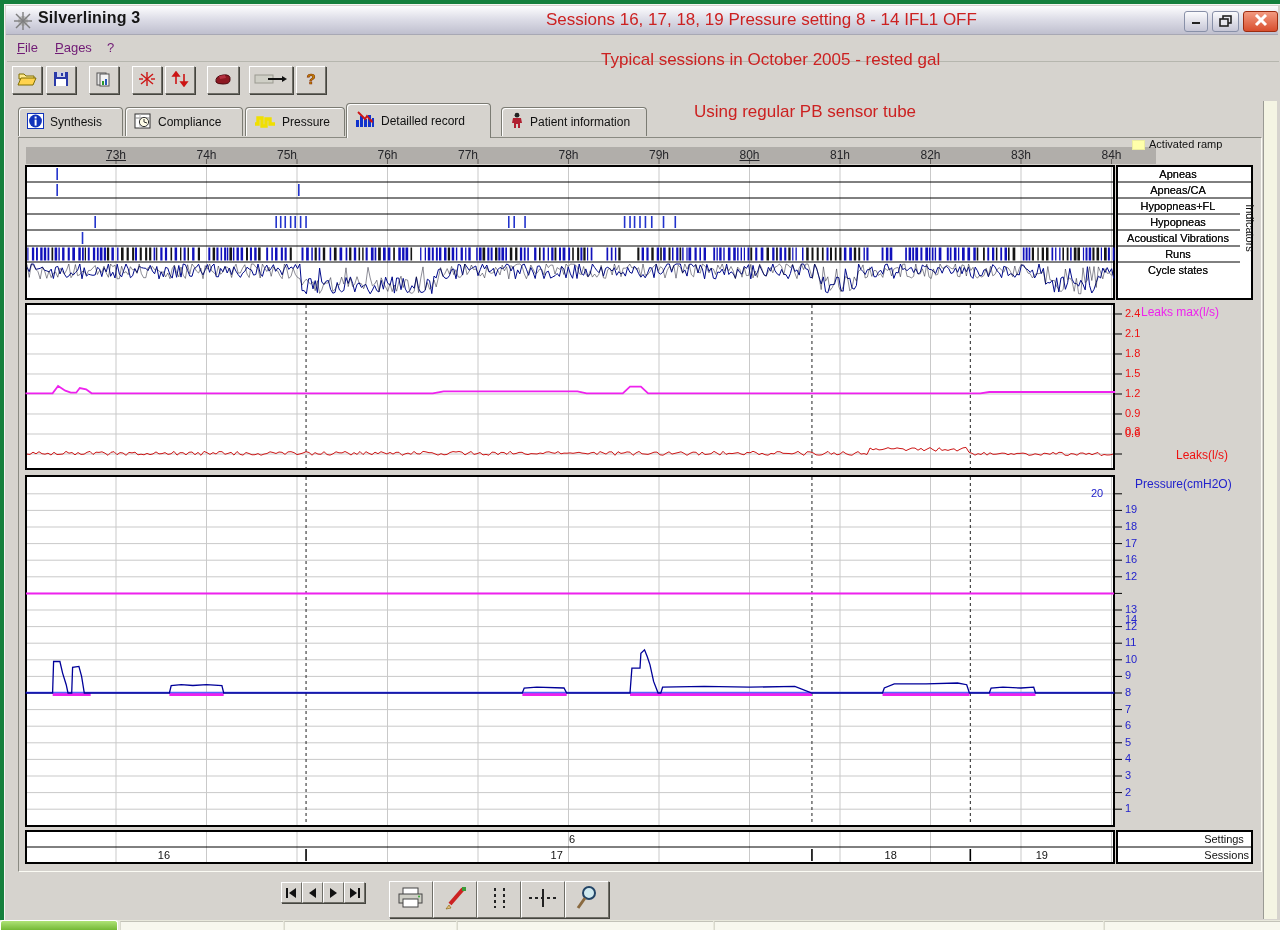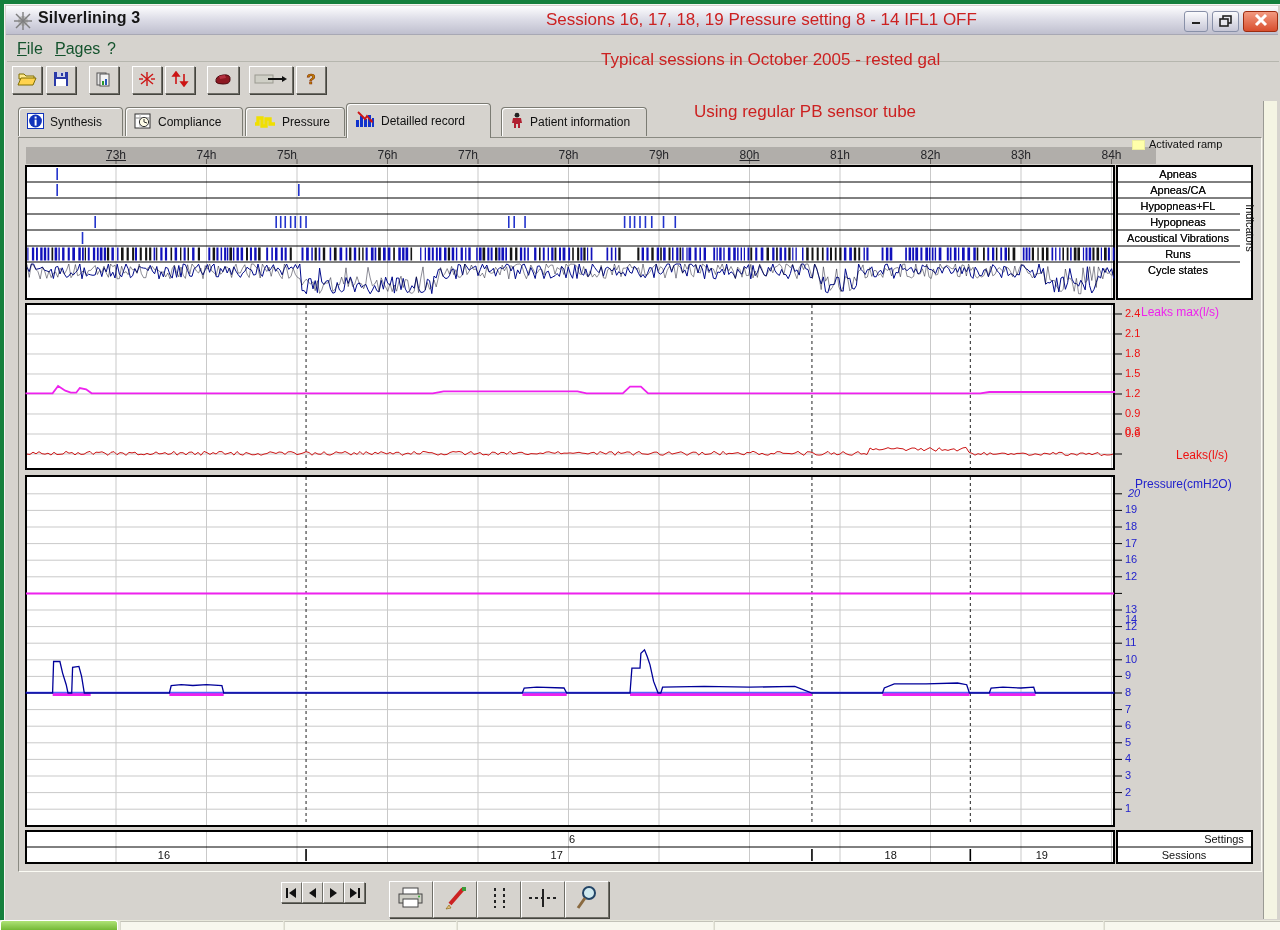--- a/index.html
+++ b/index.html
@@ -7,21 +7,21 @@
   .abs{position:absolute}
   .app-window{position:absolute;left:0;top:0;width:1278px;height:919px;background:#d6d3ce;border:4px solid #15803d;box-shadow:inset 1px 1px 0 #f4f4f0}
   .titlebar{position:absolute;left:2px;top:2px;width:1272px;height:28px;background:linear-gradient(180deg,#fdfdfe 0%,#dedee8 45%,#bfbfce 100%);border-bottom:1px solid #a8a8b4}
   .app-icon{position:absolute;left:7px;top:5px}
   .win-title{position:absolute;left:32px;top:3px;font-size:16px;font-weight:bold;color:#151515;letter-spacing:.2px}
   .title-note{position:absolute;left:540px;top:4px;font-size:17px;white-space:nowrap}
   .rednote{color:#cc2121}
   .wb{position:absolute;top:5px;height:21px;border:1px solid #8890a8;border-radius:3px;background:linear-gradient(180deg,#fbfbfd,#c6c6d6);padding:0;cursor:pointer}
   .wb.close{background:linear-gradient(180deg,#f29a80,#d84e2e);border-color:#9c2c10}
   .menubar{position:absolute;left:3px;top:31px;width:1272px;height:26px;border-bottom:1px solid #b6b6ae}
-  .menu-item{position:absolute;top:4px;font-size:16px;color:#14532d;padding:1px 4px;cursor:default}
+  .menu-item{position:absolute;top:4px;font-size:13px;color:#701a75;padding:1px 4px;cursor:default}
   .menu-item::first-letter{text-decoration:underline}
   .subtitle-note{position:absolute;left:597px;top:46px;font-size:17px;white-space:nowrap;z-index:6}
   .toolbar-btn{position:absolute;top:62px;height:28px;background:#d6d3ce;border:1px solid;border-color:#ffffff #6f6e67 #6f6e67 #ffffff;box-shadow:1px 1px 0 #45453f;display:flex;align-items:center;justify-content:center;padding:0;cursor:pointer}
   .tab{position:absolute;background:#d6d3ce;border:1px solid #7b7b73;border-bottom:none;border-radius:4px 4px 0 0;box-shadow:inset 1px 1px 0 #fff;display:flex;align-items:center;gap:6px;padding:0 8px;font-size:12px;color:#111;cursor:pointer;height:29px;top:103px;box-sizing:border-box;z-index:2}
   .tab.active{top:99px;height:35px;z-index:5;background:#d6d3ce}
   .tab-note{position:absolute;left:690px;top:98px;font-size:17px;white-space:nowrap;z-index:6}
   .main-panel{position:absolute;left:14px;top:133px;width:1244px;height:735px;background:#d6d3ce;border:1px solid;border-color:#8a8a82 #fbfbf4 #fbfbf4 #8a8a82;box-sizing:border-box;z-index:1}
   .timeband{position:absolute;left:22px;top:143px;width:1130px;height:17px;background:#b1aeaa;z-index:2}
   .edge-strip{position:absolute;left:1259px;top:97px;width:13px;height:818px;background:#f4f4e3;border-left:1px solid #9a9a94}
   #charts-svg{position:absolute;left:0;top:0;pointer-events:none;z-index:3}
@@ -659,21 +659,21 @@
         <div class="abs lbl" style="left: 1115px; top: 244px; width: 118px; text-align: center;">Runs</div>
         <div class="abs lbl" style="left: 1115px; top: 260px; width: 118px; text-align: center;">Cycle states</div>
         <div class="abs lbl" style="left: 1121px; top: 303px; color: rgb(238, 17, 17);">2.4</div>
         <div class="abs lbl" style="left: 1121px; top: 323px; color: rgb(238, 17, 17);">2.1</div>
         <div class="abs lbl" style="left: 1121px; top: 343px; color: rgb(238, 17, 17);">1.8</div>
         <div class="abs lbl" style="left: 1121px; top: 363px; color: rgb(238, 17, 17);">1.5</div>
         <div class="abs lbl" style="left: 1121px; top: 383px; color: rgb(238, 17, 17);">1.2</div>
         <div class="abs lbl" style="left: 1121px; top: 403px; color: rgb(238, 17, 17);">0.9</div>
         <div class="abs lbl" style="left: 1121px; top: 423px; color: rgb(238, 17, 17);">0.6</div>
         <div class="abs lbl" style="left: 1121px; top: 421px; color: rgb(238, 17, 17);">0.3</div>
-        <div class="abs lbl" style="left: 1124px; top: 482.8px; color: rgb(34, 34, 204); font-style: italic;">20</div>
+        <div class="abs lbl" style="left: 1087px; top: 482.8px; color: rgb(34, 34, 204);">20</div>
         <div class="abs lbl" style="left: 1121px; top: 499.4px; color: rgb(34, 34, 204);">19</div>
         <div class="abs lbl" style="left: 1121px; top: 516px; color: rgb(34, 34, 204);">18</div>
         <div class="abs lbl" style="left: 1121px; top: 532.6px; color: rgb(34, 34, 204);">17</div>
         <div class="abs lbl" style="left: 1121px; top: 549.2px; color: rgb(34, 34, 204);">16</div>
         <div class="abs lbl" style="left: 1121px; top: 565.8px; color: rgb(34, 34, 204);">12</div>
         <div class="abs lbl" style="left: 1121px; top: 582.4px; color: rgb(34, 34, 204); margin-top: 27px;">14</div>
         <div class="abs lbl" style="left: 1121px; top: 599px; color: rgb(34, 34, 204);">13</div>
         <div class="abs lbl" style="left: 1121px; top: 615.6px; color: rgb(34, 34, 204);">12</div>
         <div class="abs lbl" style="left: 1121px; top: 632.2px; color: rgb(34, 34, 204);">11</div>
         <div class="abs lbl" style="left: 1121px; top: 648.8px; color: rgb(34, 34, 204);">10</div>
@@ -685,21 +685,21 @@
         <div class="abs lbl" style="left: 1121px; top: 748.4px; color: rgb(34, 34, 204);">4</div>
         <div class="abs lbl" style="left: 1121px; top: 765px; color: rgb(34, 34, 204);">3</div>
         <div class="abs lbl" style="left: 1121px; top: 781.6px; color: rgb(34, 34, 204);">2</div>
         <div class="abs lbl" style="left: 1121px; top: 798.2px; color: rgb(34, 34, 204);">1</div>
         <div class="abs lbl" style="left: 553.12px; top: 829px; width: 30px; text-align: center;">6</div>
         <div class="abs lbl" style="left: 144.965px; top: 845px; width: 30px; text-align: center;">16</div>
         <div class="abs lbl" style="left: 537.735px; top: 845px; width: 30px; text-align: center;">17</div>
         <div class="abs lbl" style="left: 871.68px; top: 845px; width: 30px; text-align: center;">18</div>
         <div class="abs lbl" style="left: 1022.82px; top: 845px; width: 30px; text-align: center;">19</div>
         <div class="abs lbl" style="left: 1115px; top: 829px; width: 130px; text-align: center; padding-left: 40px;">Settings</div>
-        <div class="abs lbl" style="left: 1115px; top: 845px; width: 130px; text-align: center;">Sessions</div>
+        <div class="abs lbl" style="left: 1115px; top: 845px; width: 130px; text-align: right;">Sessions</div>
       </div>
 
     <button class="nav-btn" style="left:277px">
         <svg width="13" height="12">
           <rect x="1" y="1" width="2" height="10" fill="#111"></rect>
           <path d="M11 1 L11 11 L4 6 z" fill="#111"></path>
         </svg>
       </button>
     <button class="nav-btn" style="left:298px">
         <svg width="13" height="12">

